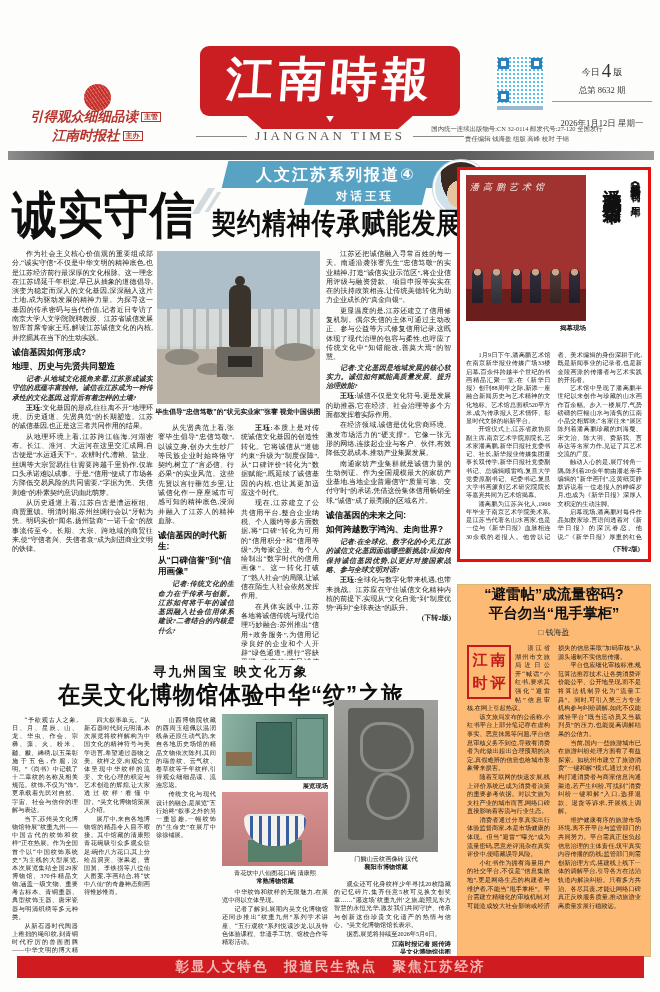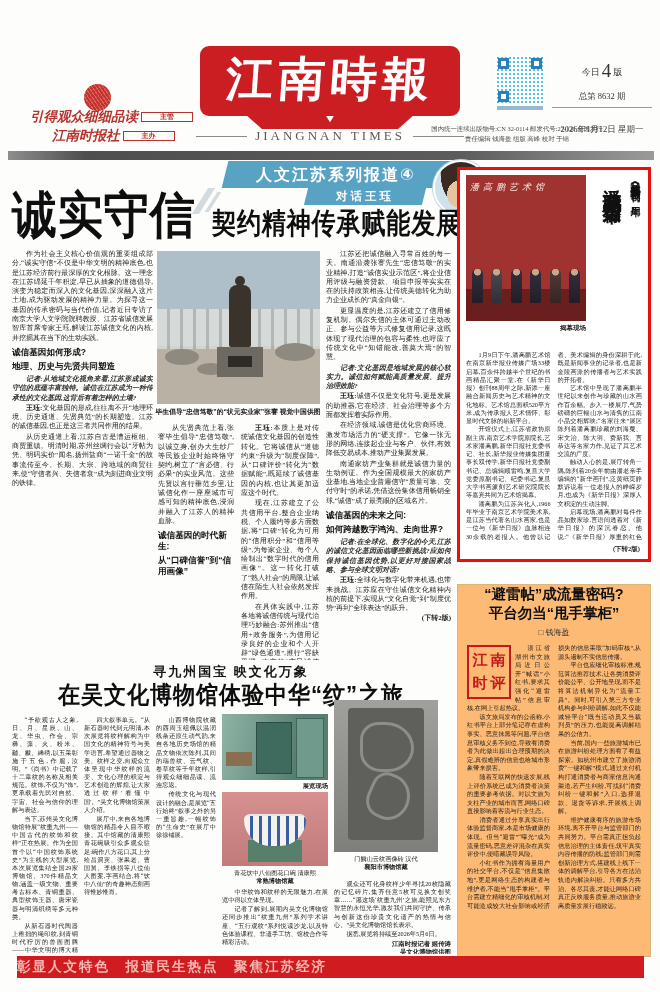--- a/index.html
+++ b/index.html
@@ -5,39 +5,39 @@
   html,body{margin:0;padding:0;background:#e9e9e7;}
   .page{position:relative;width:660px;height:992px;background:#fdfdfb;margin:0 auto;
         font-family:"Liberation Serif","DejaVu Serif",serif;color:#1c1c1c;overflow:hidden;}
   .sans{font-family:"Liberation Sans","DejaVu Sans",sans-serif;}
   .abs{position:absolute;}
 
   
   .logo-circle{left:84px;top:84px;width:27px;height:27px;border-radius:50%;
      background:repeating-linear-gradient(55deg,#c5332e 0 2px,#d9655f 2px 3px),#c5332e;}
   .pub-line{color:#b5332c;font-weight:bold;font-style:italic;white-space:nowrap;}
-  .pub-line .small{font-size:7px;font-style:normal;border:0.5px solid #b5332c;padding:0 18px;margin-left:3px;vertical-align:2px;}
+  .pub-line .small{font-size:7px;font-style:normal;border:0.5px solid #b5332c;padding:0 2px;margin-left:3px;vertical-align:2px;}
   .masthead{left:200px;top:46px;width:260px;height:70px;background:#cb1e23;border-radius:9px;text-align:center;}
   .masthead-title{color:#fff;font-weight:bold;font-size:47px;line-height:66px;letter-spacing:5px;
      transform:skewX(-4deg);display:inline-block;}
   .masthead-book{position:absolute;left:45px;top:68px;width:170px;height:15px;background:#cb1e23;
      clip-path:polygon(0 0,47% 0,50% 55%,53% 0,100% 0,90% 100%,10% 100%);}
   .mast-sub{left:196px;top:128px;width:268px;display:flex;align-items:center;gap:8px;color:#5a5a5a;justify-content:space-between;}
   .mast-sub .rule{flex:1;border-top:1.5px solid #8a8a8a;}
   .mast-sub .en{font-size:13px;letter-spacing:3px;white-space:nowrap;}
   .qr{left:497px;top:57px;width:46px;height:46px;
      background:repeating-linear-gradient(0deg,#2f7fb8 0 2px,#fff 2px 4px),repeating-linear-gradient(90deg,#2f7fb8 0 2px,#fff 2px 4px);
      background-blend-mode:screen;outline:2px solid #fff;}
   .qr i{position:absolute;width:11px;height:11px;border:3px solid #2f7fb8;background:#fff;box-sizing:border-box;}
   .qr i.tl{left:1px;top:1px}.qr i.tr{right:1px;top:1px}.qr i.bl{left:1px;bottom:1px}
   .qr-cap{left:497px;top:106px;width:46px;height:4px;background:#9db8cc;}
   .edition{left:552px;top:60px;width:100px;text-align:center;color:#333;}
   .edition .l1{font-size:9px;}
   .edition .l1 b{font-size:19px;font-weight:normal;vertical-align:-2px;padding:0 2px;}
-  .edition .l2{font-size:8.5px;margin-top:9px;}
+  .edition .l2{font-size:8.5px;margin-top:3px;}
   .edition .l3{font-size:8.5px;border-top:1px solid #999;margin-top:4px;padding-top:16px;white-space:nowrap;}
   .issn{left:378px;top:124px;width:278px;text-align:center;font-size:6.4px;line-height:9.5px;color:#4a4a4a;white-space:nowrap;}
   .gray-bar{left:8px;top:151px;width:646px;height:9px;
      background:linear-gradient(90deg,#8e8e8e,#4e4e4e 12%,#5c5c5c 70%,#9a9a9a);}
 
   
   .ribbon{background:#58a3c4;transform:skewX(-14deg);text-align:center;color:#fff;font-weight:bold;}
   .ribbon>span{display:inline-block;transform:skewX(14deg);}
   .ribbon.main{left:225px;top:161px;width:222px;height:27px;font-size:16px;line-height:27px;letter-spacing:2px;}
   .ribbon.sub{left:306px;top:188px;width:118px;height:17px;font-size:11.5px;line-height:17px;letter-spacing:3px;}
@@ -122,21 +122,21 @@
      background:repeating-linear-gradient(90deg,#f4f2ee 0 6px,#3a5fa0 6px 9px);border-top:2px solid #e8e6e2;}
   .cap-2l{text-align:center;font-size:6.2px;line-height:8px;}
   .cap-2l b{display:block;}
   .brick{left:334px;top:700px;width:104px;height:152px;overflow:hidden;
      background:linear-gradient(#a0a09c,#7e7e7a);}
   .brick .slab{position:absolute;left:14px;top:8px;width:76px;height:132px;background:#5f5f5b;border-radius:4px;}
   .brick .sw{position:absolute;border:3px solid #8d8d89;border-radius:40% 60% 55% 45%;}
   .wu-byline{text-align:right;font-weight:bold;font-size:6.4px;margin-top:2px;}
 
   
-  .footer-bar{left:17px;top:956px;width:627px;height:22px;background:#d01b20;}
+  .footer-bar{left:17px;top:956px;width:627px;height:22px;background:#d01b20;text-align:center;}
   .footer-slogan{color:#f2b9b3;font-size:13.5px;font-weight:bold;line-height:22px;letter-spacing:2px;}
 </style>
 </head>
 <body>
 
 <div class="page">
 
   <div class="abs logo-circle"></div>
   <div class="abs pub-line" style="left:30px;top:108px;font-size:13.5px;">
     <span>引得观众细细品读</span><span class="small">主管</span>
@@ -185,20 +185,21 @@
   <div class="abs hl-left sans">诚实守信</div>
   <div class="abs hl-right sans">契约精神传承赋能发展</div>
 
   <div class="col" style="left:12px;top:250px;width:141px;height:410px;">
     <p class="ip">作为社会主义核心价值观的重要组成部分,“诚实守信”不仅是中华文明的精神底色,也是江苏经济前行最深厚的文化根脉。这一理念在江苏绵延千年积淀,早已从抽象的道德倡导,演变为稳定而深入的文化基因,深深融入这片土地,成为驱动发展的精神力量。为探寻这一基因的传承密码与当代价值,记者近日专访了南京大学人文学院院聘教授、江苏省诚信发展智库首席专家王珏,解读江苏诚信文化的内核,并挖掘其在当下的生动实践。</p>
     <div class="sh">诚信基因如何形成?</div>
     <div class="sh" style="margin-top:0;">地理、历史与先贤共同塑造</div>
     <div>
         <p class="qa">记者:从地域文化视角来看,江苏形成诚实守信的底蕴丰富独特。诚信在江苏成为一种传承性的文化基因,这背后有着怎样的土壤?</p>
         <p><b>王珏:</b>文化基因的形成,往往离不开“地理环境、历史通道、先贤典范”的长期塑造。江苏的诚信基因,也正是这三者共同作用的结果。</p>
+        <p>从地理环境上看,江苏跨江临海,河湖密布。长江、淮河、大运河在这里交汇成网,自古便是“水运通天下”。农耕时代,漕粮、盐业、丝绸等大宗贸易往往需要跨越千里协作,仅靠口头承诺难以成事。于是,“信用”便成了市场各方降低交易风险的共同需要,“字据为凭、失信则难”的朴素契约意识由此萌芽。</p>
         <p>从历史通道上看,江苏自古是漕运枢纽、商贾重镇。明清时期,苏州丝绸行会以“牙帖为凭、明码实价”闻名,扬州盐商“一诺千金”的故事流传至今。长期、大宗、跨地域的商贸往来,使“守信者兴、失信者衰”成为刻进商业文明的铁律。</p>
       </div>
   </div>
 
   <div class="abs statue">
     <div class="balustrade"></div>
     <div class="rock" style="left:8px;top:98px;width:34px;height:16px;"></div>
     <div class="rock" style="left:118px;top:92px;width:40px;height:18px;"></div>
     <div class="rock" style="left:40px;top:112px;width:28px;height:12px;"></div>
     <div class="statue-man"></div>
@@ -207,20 +208,23 @@
       </div>
   </div>
   <div class="abs caption" style="left:140px;top:407px;width:196px;text-align:center;">毕生倡导“忠信笃敬”的“状元实业家”张謇  视觉中国供图</div>
 
   <div class="col" style="left:158px;top:424px;width:76px;height:236px;">
     <div>
         <p>从先贤典范上看,张謇毕生倡导“忠信笃敬”,以诚立身,创办大生纱厂等民族企业时始终恪守契约,树立了“言必信、行必果”的实业风范。这些先贤以言行垂范乡里,让诚信化作一座座城市可感可知的精神底色,浸润并融入了江苏人的精神血脉。</p>
       </div>
     <div class="sh">诚信基因的时代新生:</div>
     <div class="sh" style="margin-top:0;">从“口碑信誉”到“信用画像”</div>
+    <div>
+        <p class="qa">记者:传统文化的生命力在于传承与创新。江苏如何将千年的诚信基因融入社会信用体系建设?二者结合的内核是什么?</p>
+      </div>
   </div>
 
   <div class="col" style="left:241px;top:424px;width:78px;height:236px;">
     <div>
         <p><b>王珏:</b>本质上是对传统诚信文化基因的创造性转化。它将诚信从“道德约束”升级为“制度保障”,从“口碑评价”转化为“数据赋能”,既延续了诚信基因的内核,也让其更加适应这个时代。</p>
         <p>现在,江苏建立了公共信用平台,整合企业纳税、个人履约等多方面数据,将“口碑”转化为可用的“信用积分”和“信用等级”,为每家企业、每个人绘制出“数字时代的信用画像”。这一转化打破了“熟人社会”的局限,让诚信在陌生人社会依然发挥作用。</p>
         <p>在具体实践中,江苏各地将诚信传统与现代治理巧妙融合:苏州推出“信用+政务服务”,为信用记录良好的企业和个人开辟“绿色通道”,推行“容缺受理”;南京的“市民诚信卡”把个人诚信积分与公交出行、图书借阅等公共服务优惠挂钩,用“好信用换好生活”,使诚信真正融入日常。</p>
       </div>
   </div>
 

